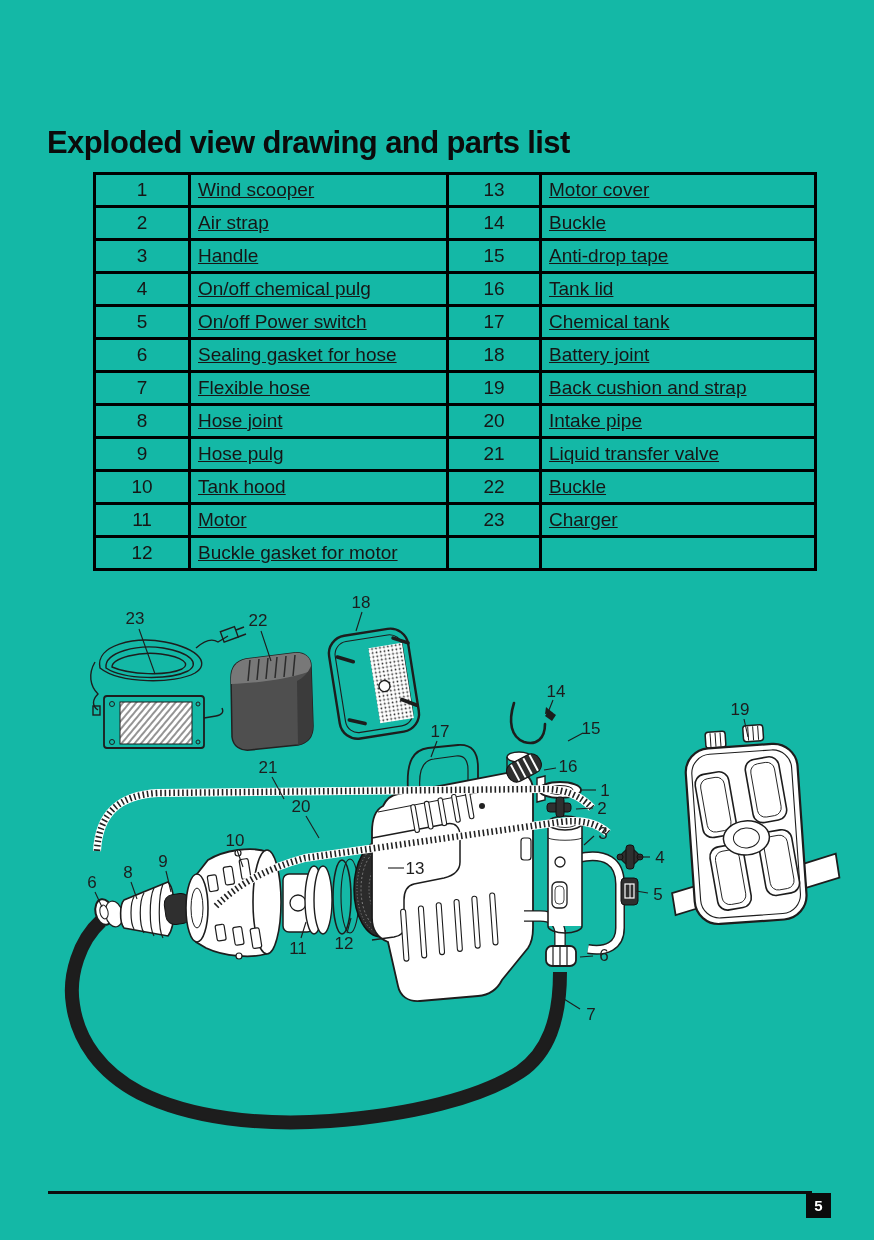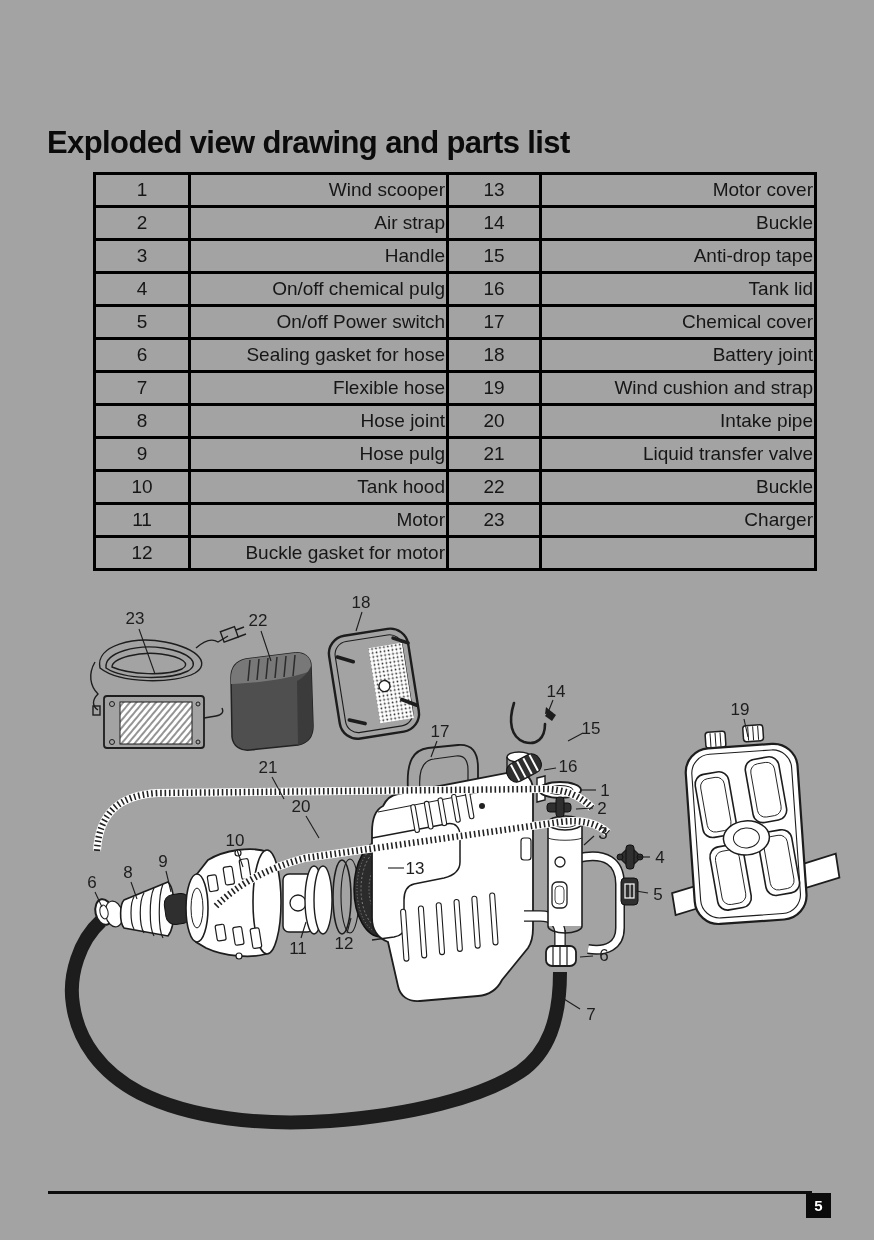--- a/index.html
+++ b/index.html
@@ -1,25 +1,25 @@
 <!DOCTYPE html>
 <html><head>
 <meta charset="utf-8">
 <style>
   html,body{margin:0;padding:0;background:#e8e8e8;}
-  #page{position:relative;width:874px;height:1240px;background:#a3a3a3;overflow:hidden;
+  #page{position:relative;width:874px;height:1240px;background:#14b8a6;overflow:hidden;
         font-family:"Liberation Sans",sans-serif;color:#141414;}
   #title{position:absolute;left:47px;top:104px;font-size:31px;font-weight:800;
          letter-spacing:-0.6px;color:#0b0b0b;}
   #parts{position:absolute;left:93px;top:172px;border-collapse:collapse;
          table-layout:fixed;width:721px;}
   #parts td{border:3px solid #000;height:28px;font-size:19px;color:#161616;
             overflow:hidden;white-space:nowrap;}
   #parts td.num{text-align:center;}
-  #parts td.desc{padding-left:7px;text-align:right;}
+  #parts td.desc{padding-left:7px;text-align:left;text-decoration:underline;}
   #drawing{position:absolute;left:0;top:575px;}
   .callout{font:17px "Liberation Sans",sans-serif;fill:#1d1d1d;text-anchor:middle;}
   .leader{stroke:#1d1d1d;stroke-width:1.1;}
   .ln{stroke:#1d1d1d;fill:none;}
   #footer-line{position:absolute;left:48px;top:1191px;width:764px;height:3px;background:#0d0d0d;}
   #page-badge{position:absolute;left:806px;top:1193px;width:25px;height:25px;background:#0b0b0b;
               color:#fff;font-size:15px;font-weight:bold;display:flex;align-items:center;justify-content:center;}
 </style>
 </head>
 <body>
@@ -57,33 +57,33 @@
       <tr>
           <td class="num">4</td>
           <td class="desc">On/off chemical pulg</td>
           <td class="num">16</td>
           <td class="desc">Tank lid</td>
         </tr>
       <tr>
           <td class="num">5</td>
           <td class="desc">On/off Power switch</td>
           <td class="num">17</td>
-          <td class="desc">Chemical cover</td>
+          <td class="desc">Chemical tank</td>
         </tr>
       <tr>
           <td class="num">6</td>
           <td class="desc">Sealing gasket for hose</td>
           <td class="num">18</td>
           <td class="desc">Battery joint</td>
         </tr>
       <tr>
           <td class="num">7</td>
           <td class="desc">Flexible hose</td>
           <td class="num">19</td>
-          <td class="desc">Wind cushion and strap</td>
+          <td class="desc">Back cushion and strap</td>
         </tr>
       <tr>
           <td class="num">8</td>
           <td class="desc">Hose joint</td>
           <td class="num">20</td>
           <td class="desc">Intake pipe</td>
         </tr>
       <tr>
           <td class="num">9</td>
           <td class="desc">Hose pulg</td>

